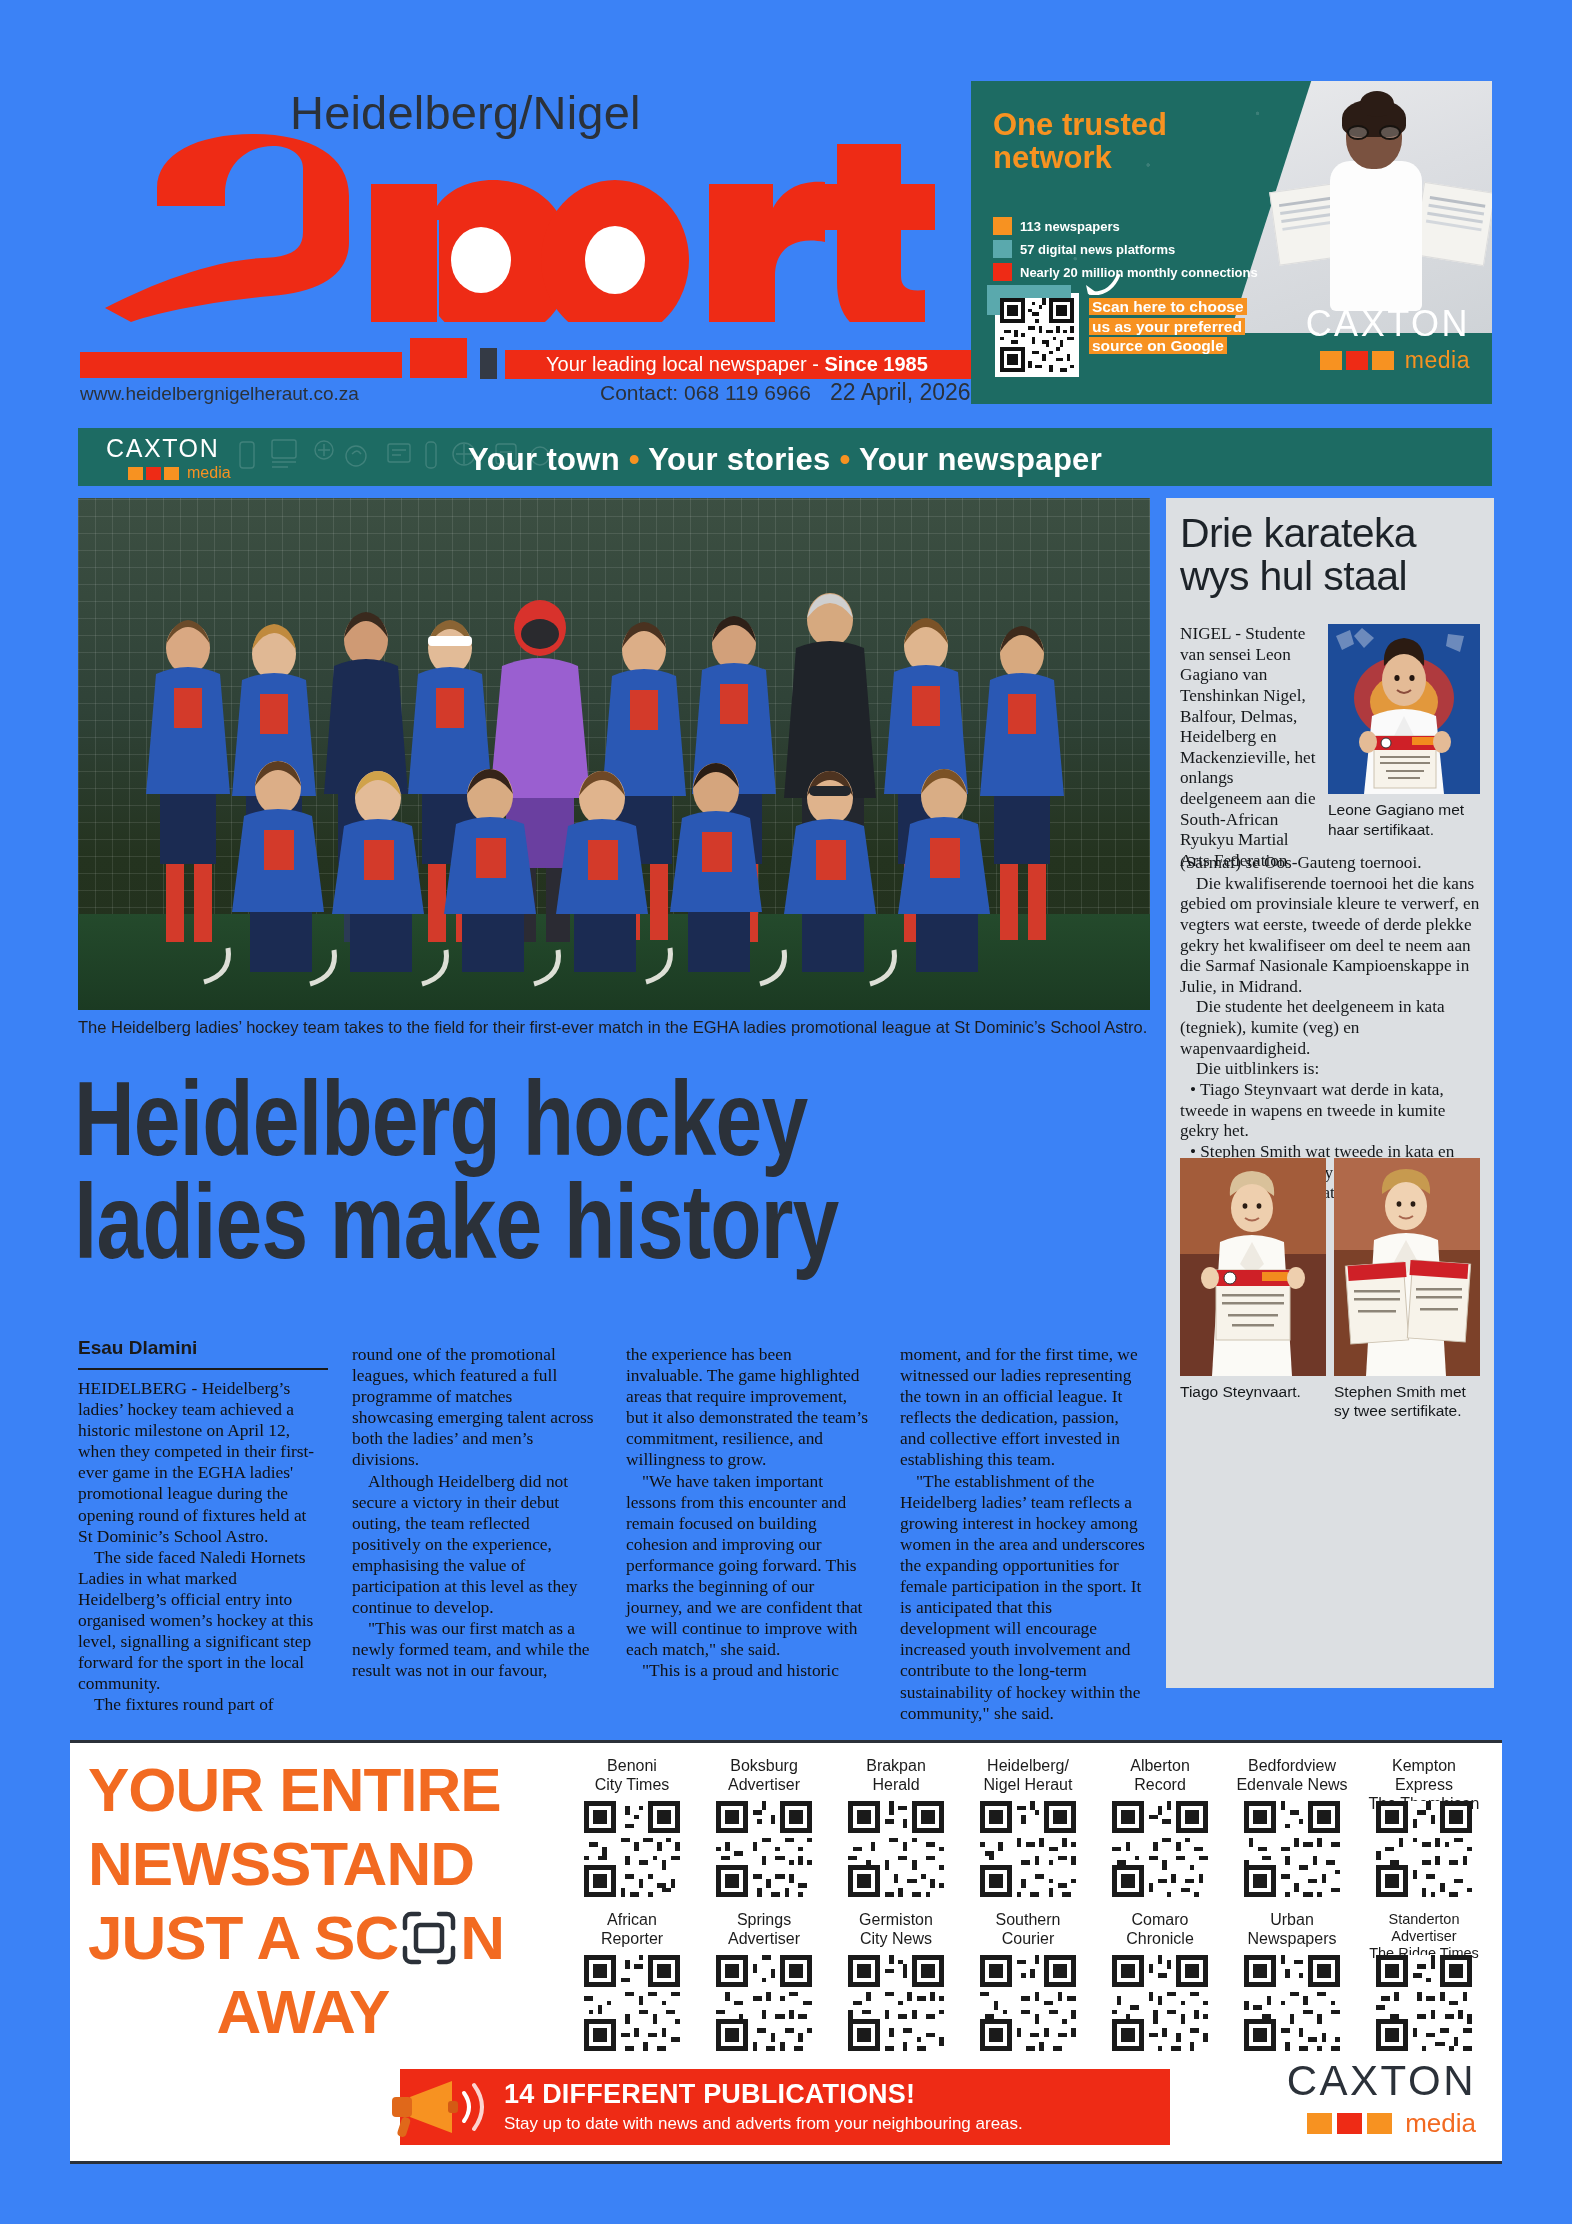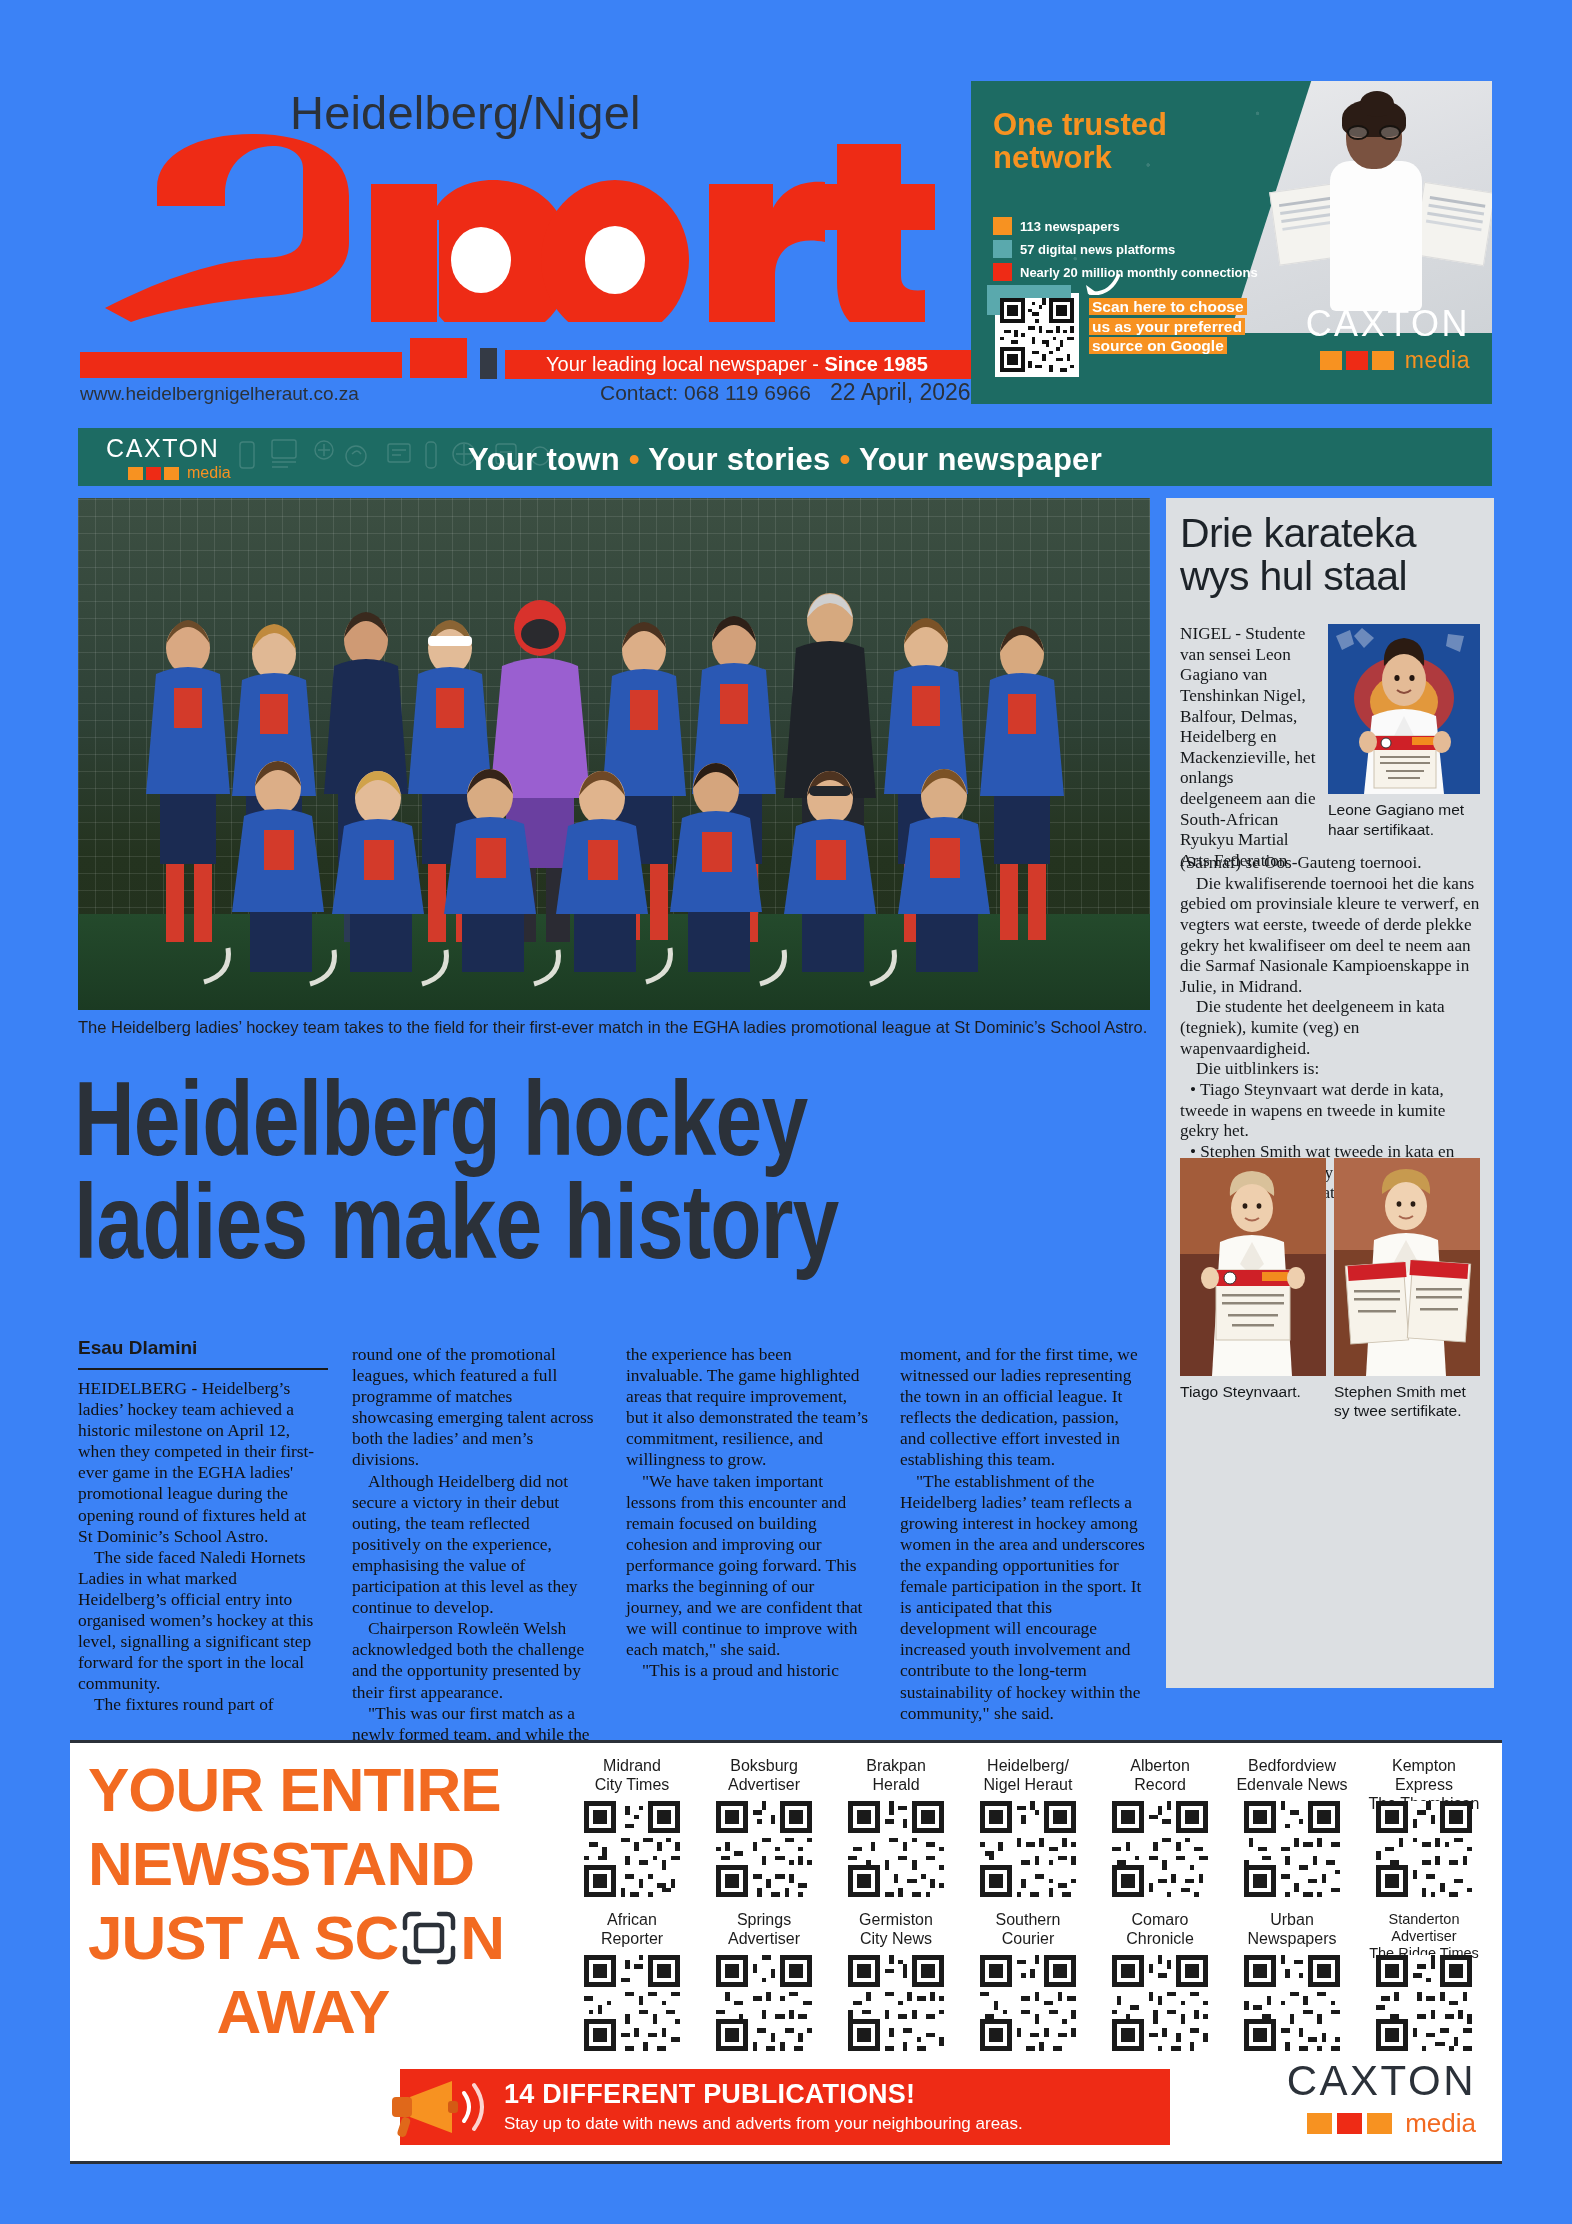--- a/index.html
+++ b/index.html
@@ -630,21 +630,20 @@
 
   <div class="bodycols">
     <div class="bodycol c1">
       <p class="first">HEIDELBERG - Heidelberg’s ladies’ hockey team achieved a historic milestone on April 12, when they competed in their first-ever game in the EGHA ladies' promotional league during the opening round of fixtures held at St Dominic’s School Astro.</p>
       <p>The side faced Naledi Hornets Ladies in what marked Heidelberg’s official entry into organised women’s hockey at this level, signalling a significant step forward for the sport in the local community.</p>
       <p>The fixtures round part of</p>
     </div>
     <div class="bodycol c2">
       <p class="first">round one of the promotional leagues, which featured a full programme of matches showcasing emerging talent across both the ladies’ and men’s divisions.</p>
       <p>Although Heidelberg did not secure a victory in their debut outing, the team reflected positively on the experience, emphasising the value of participation at this level as they continue to develop.</p>
-      <p>Chairperson Rowleën Welsh acknowledged both the challenge and the opportunity presented by their first appearance.</p>
       <p>"This was our first match as a newly formed team, and while the result was not in our favour,</p>
     </div>
     <div class="bodycol c3">
       <p class="first">the experience has been invaluable. The game highlighted areas that require improvement, but it also demonstrated the team’s commitment, resilience, and willingness to grow.</p>
       <p>"We have taken important lessons from this encounter and remain focused on building cohesion and improving our performance going forward. This marks the beginning of our journey, and we are confident that we will continue to improve with each match," she said.</p>
       <p>"This is a proud and historic</p>
     </div>
     <div class="bodycol c4">
       <p class="first">moment, and for the first time, we witnessed our ladies representing the town in an official league. It reflects the dedication, passion, and collective effort invested in establishing this team.</p>
       <p>"The establishment of the Heidelberg ladies’ team reflects a growing interest in hockey among women in the area and underscores the expanding opportunities for female participation in the sport. It is anticipated that this development will encourage increased youth involvement and contribute to the long-term sustainability of hockey within the community," she said.</p>
@@ -780,21 +779,21 @@
           </svg>
         </span>
         <span>N</span>
       </div>
       <div class="ba-l4">AWAY</div>
     </div>
 
     <div class="ba-grid">
       <div class="ba-row">
         <div class="ba-cell">
-          <div class="nm" style="white-space:pre-line">Midrand
+          <div class="nm" style="white-space:pre-line">Benoni
 City Times</div>
           <div class="qr">
               <svg viewBox="0 0 21 21" width="96" height="96" shape-rendering="crispEdges">
                 <rect width="21" height="21" fill="#fff"></rect>
                 <g fill="#1a1a1a">
                   <rect x="0" y="0" width="7" height="1"></rect>
                   <rect x="0" y="6" width="7" height="1"></rect>
                   <rect x="0" y="0" width="1" height="7"></rect>
                   <rect x="6" y="0" width="1" height="7"></rect>
                   <rect x="2" y="2" width="3" height="3"></rect>

